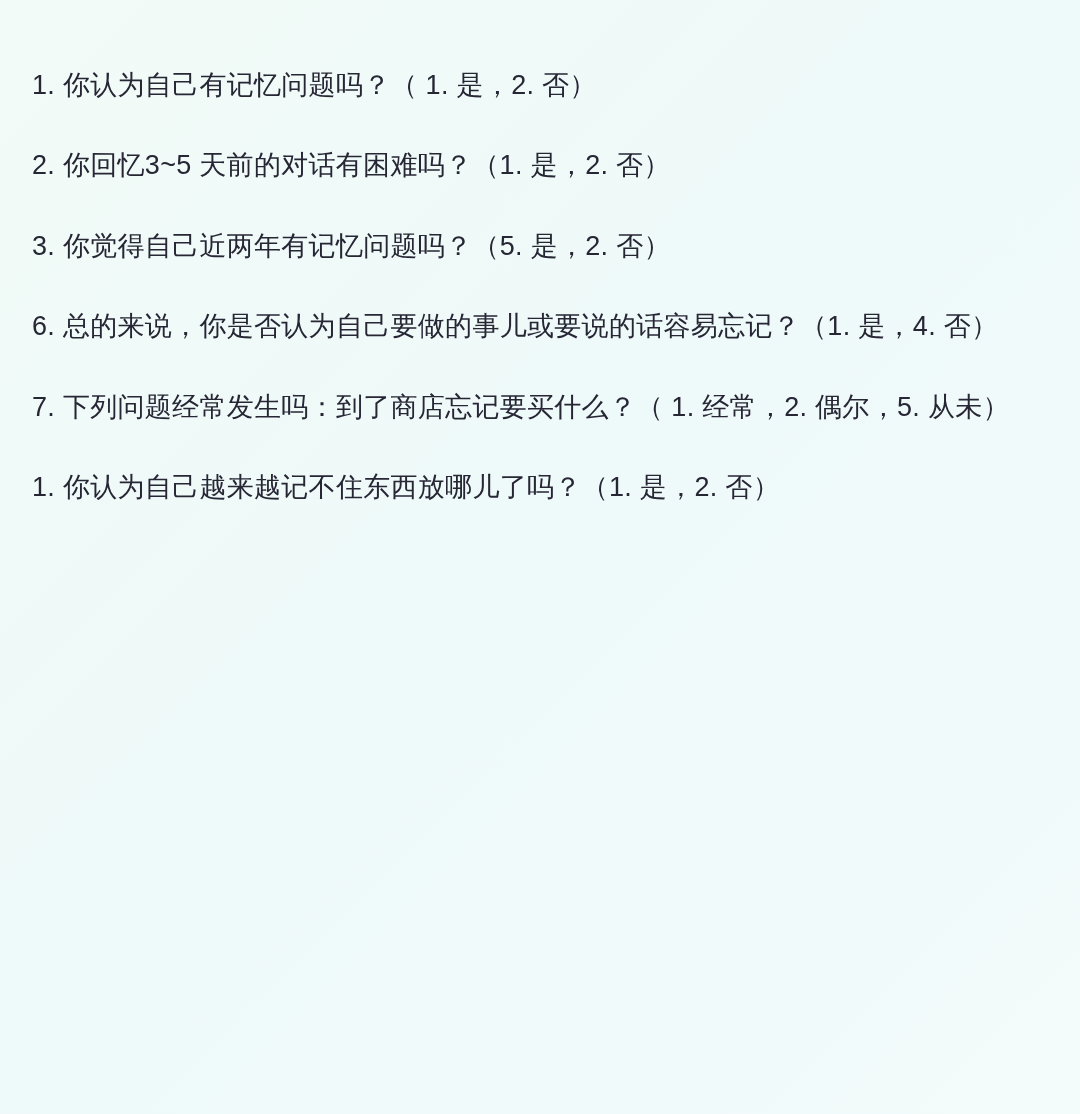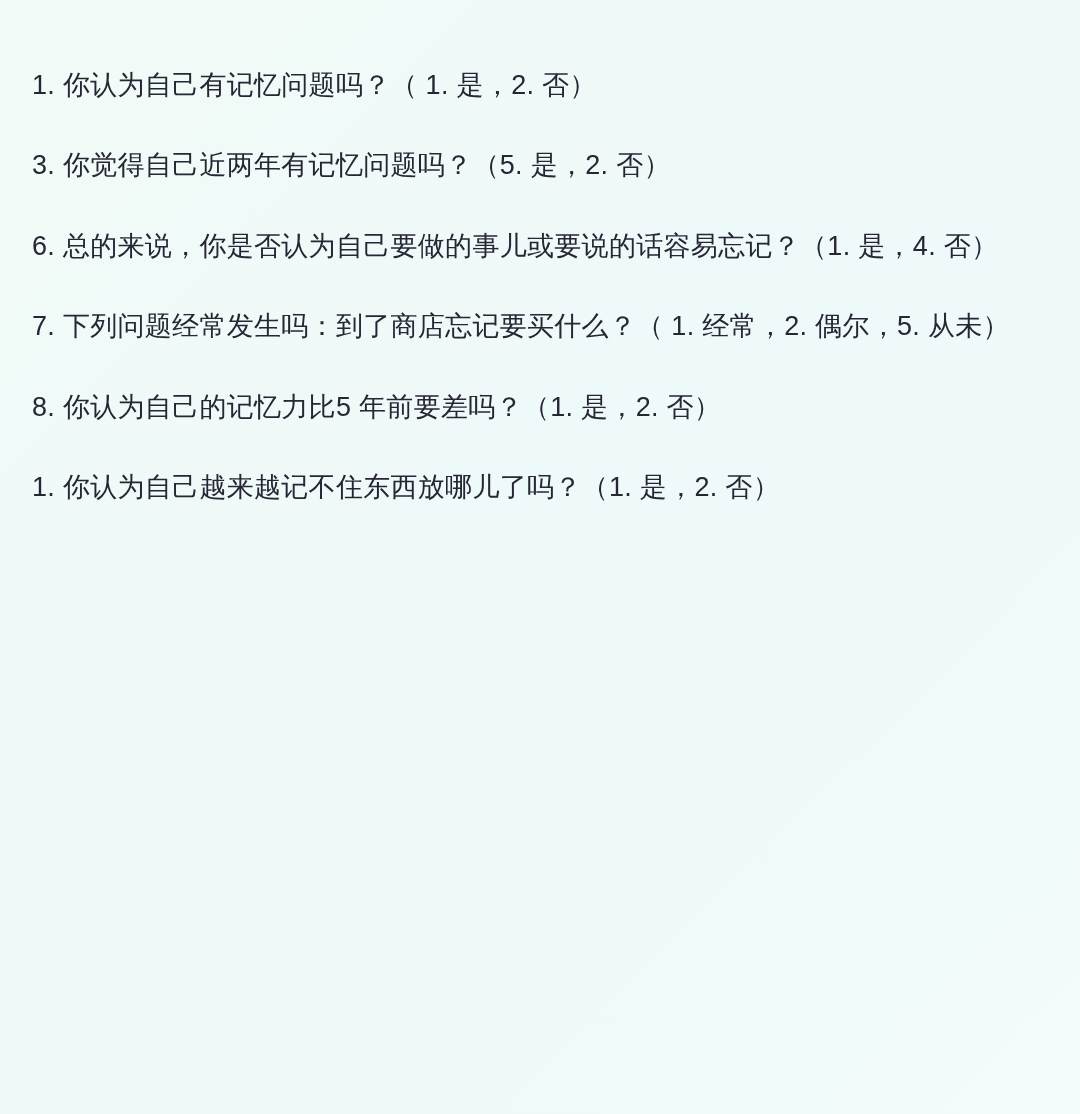--- a/index.html
+++ b/index.html
@@ -35,19 +35,19 @@
   .q-item:last-child {
     margin-bottom: 0;
   }
 </style>
 </head>
 <body>
 
 <div class="page">
   <div class="q-list">
     <p class="q-item">1. 你认为自己有记忆问题吗？（ 1. 是，2. 否）</p>
+    <p class="q-item">2. 你回忆3~5 天前的对话有困难吗？（1. 是，2. 否）</p>
     <p class="q-item">3. 你觉得自己近两年有记忆问题吗？（5. 是，2. 否）</p>
     <p class="q-item">6. 总的来说，你是否认为自己要做的事儿或要说的话容易忘记？（1. 是，4. 否）</p>
     <p class="q-item">7. 下列问题经常发生吗：到了商店忘记要买什么？（ 1. 经常，2. 偶尔，5. 从未）</p>
-    <p class="q-item">8. 你认为自己的记忆力比5 年前要差吗？（1. 是，2. 否）</p>
     <p class="q-item">1. 你认为自己越来越记不住东西放哪儿了吗？（1. 是，2. 否）</p>
   </div>
 </div>
 
 </body></html>

